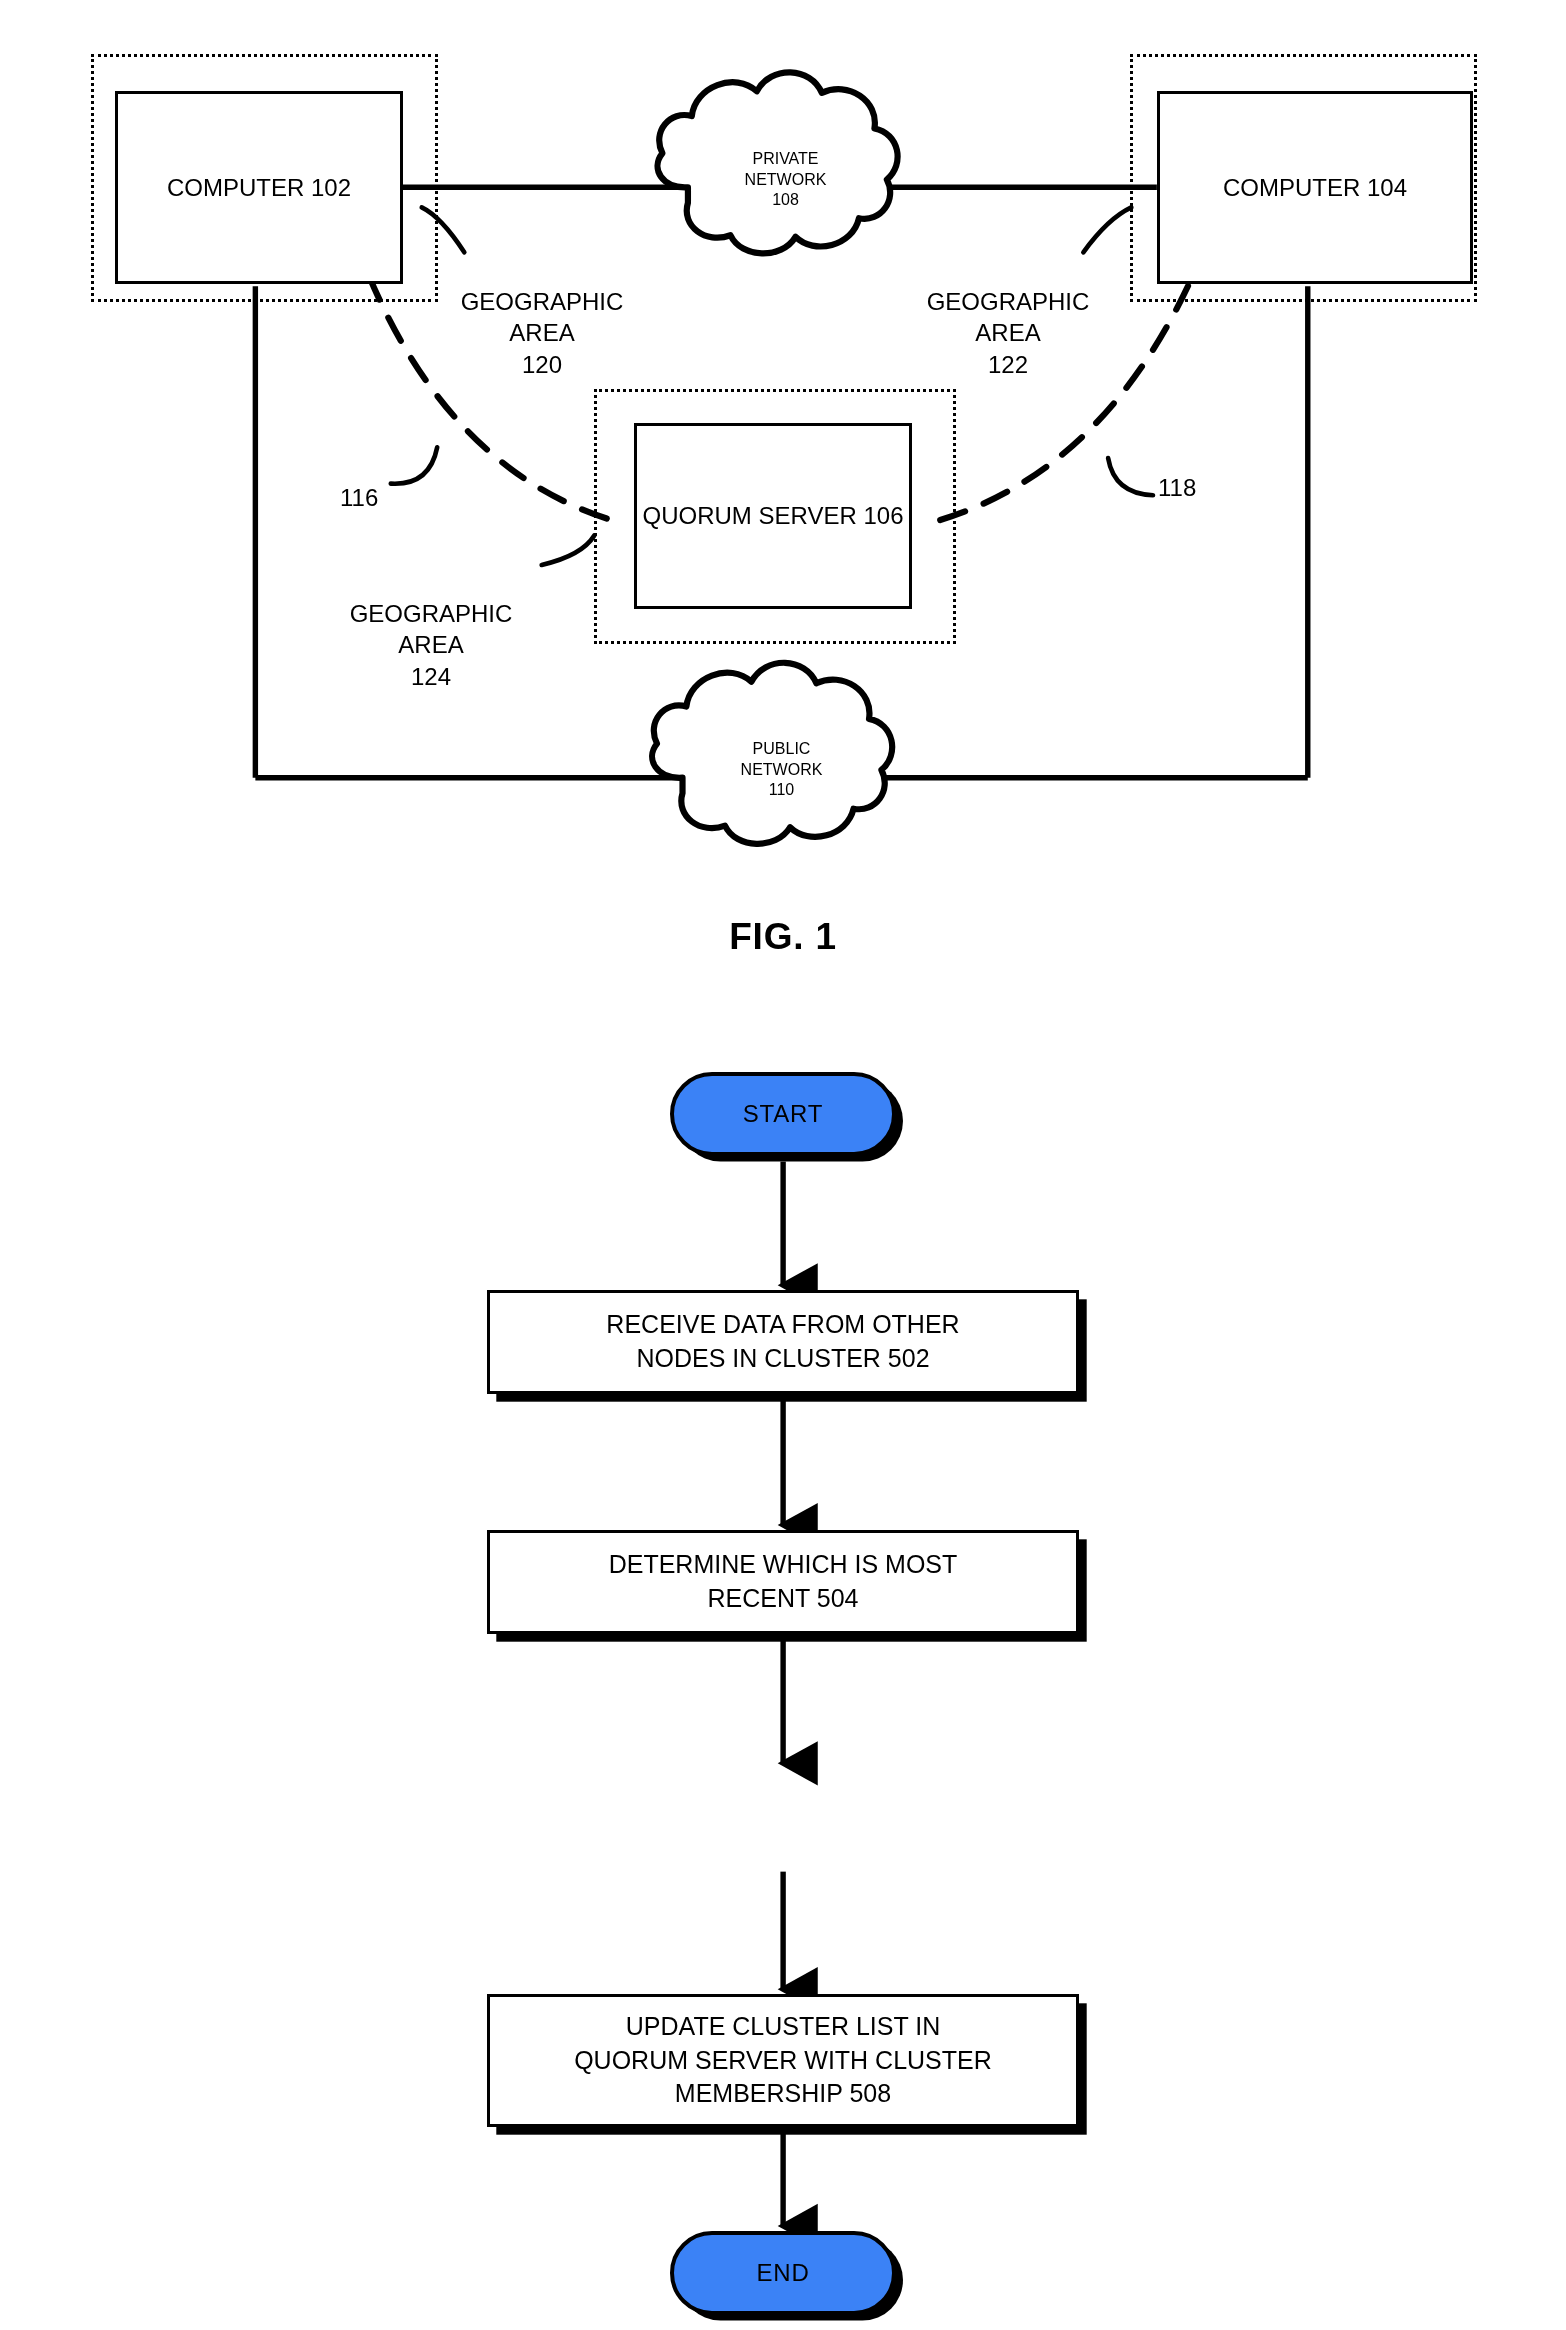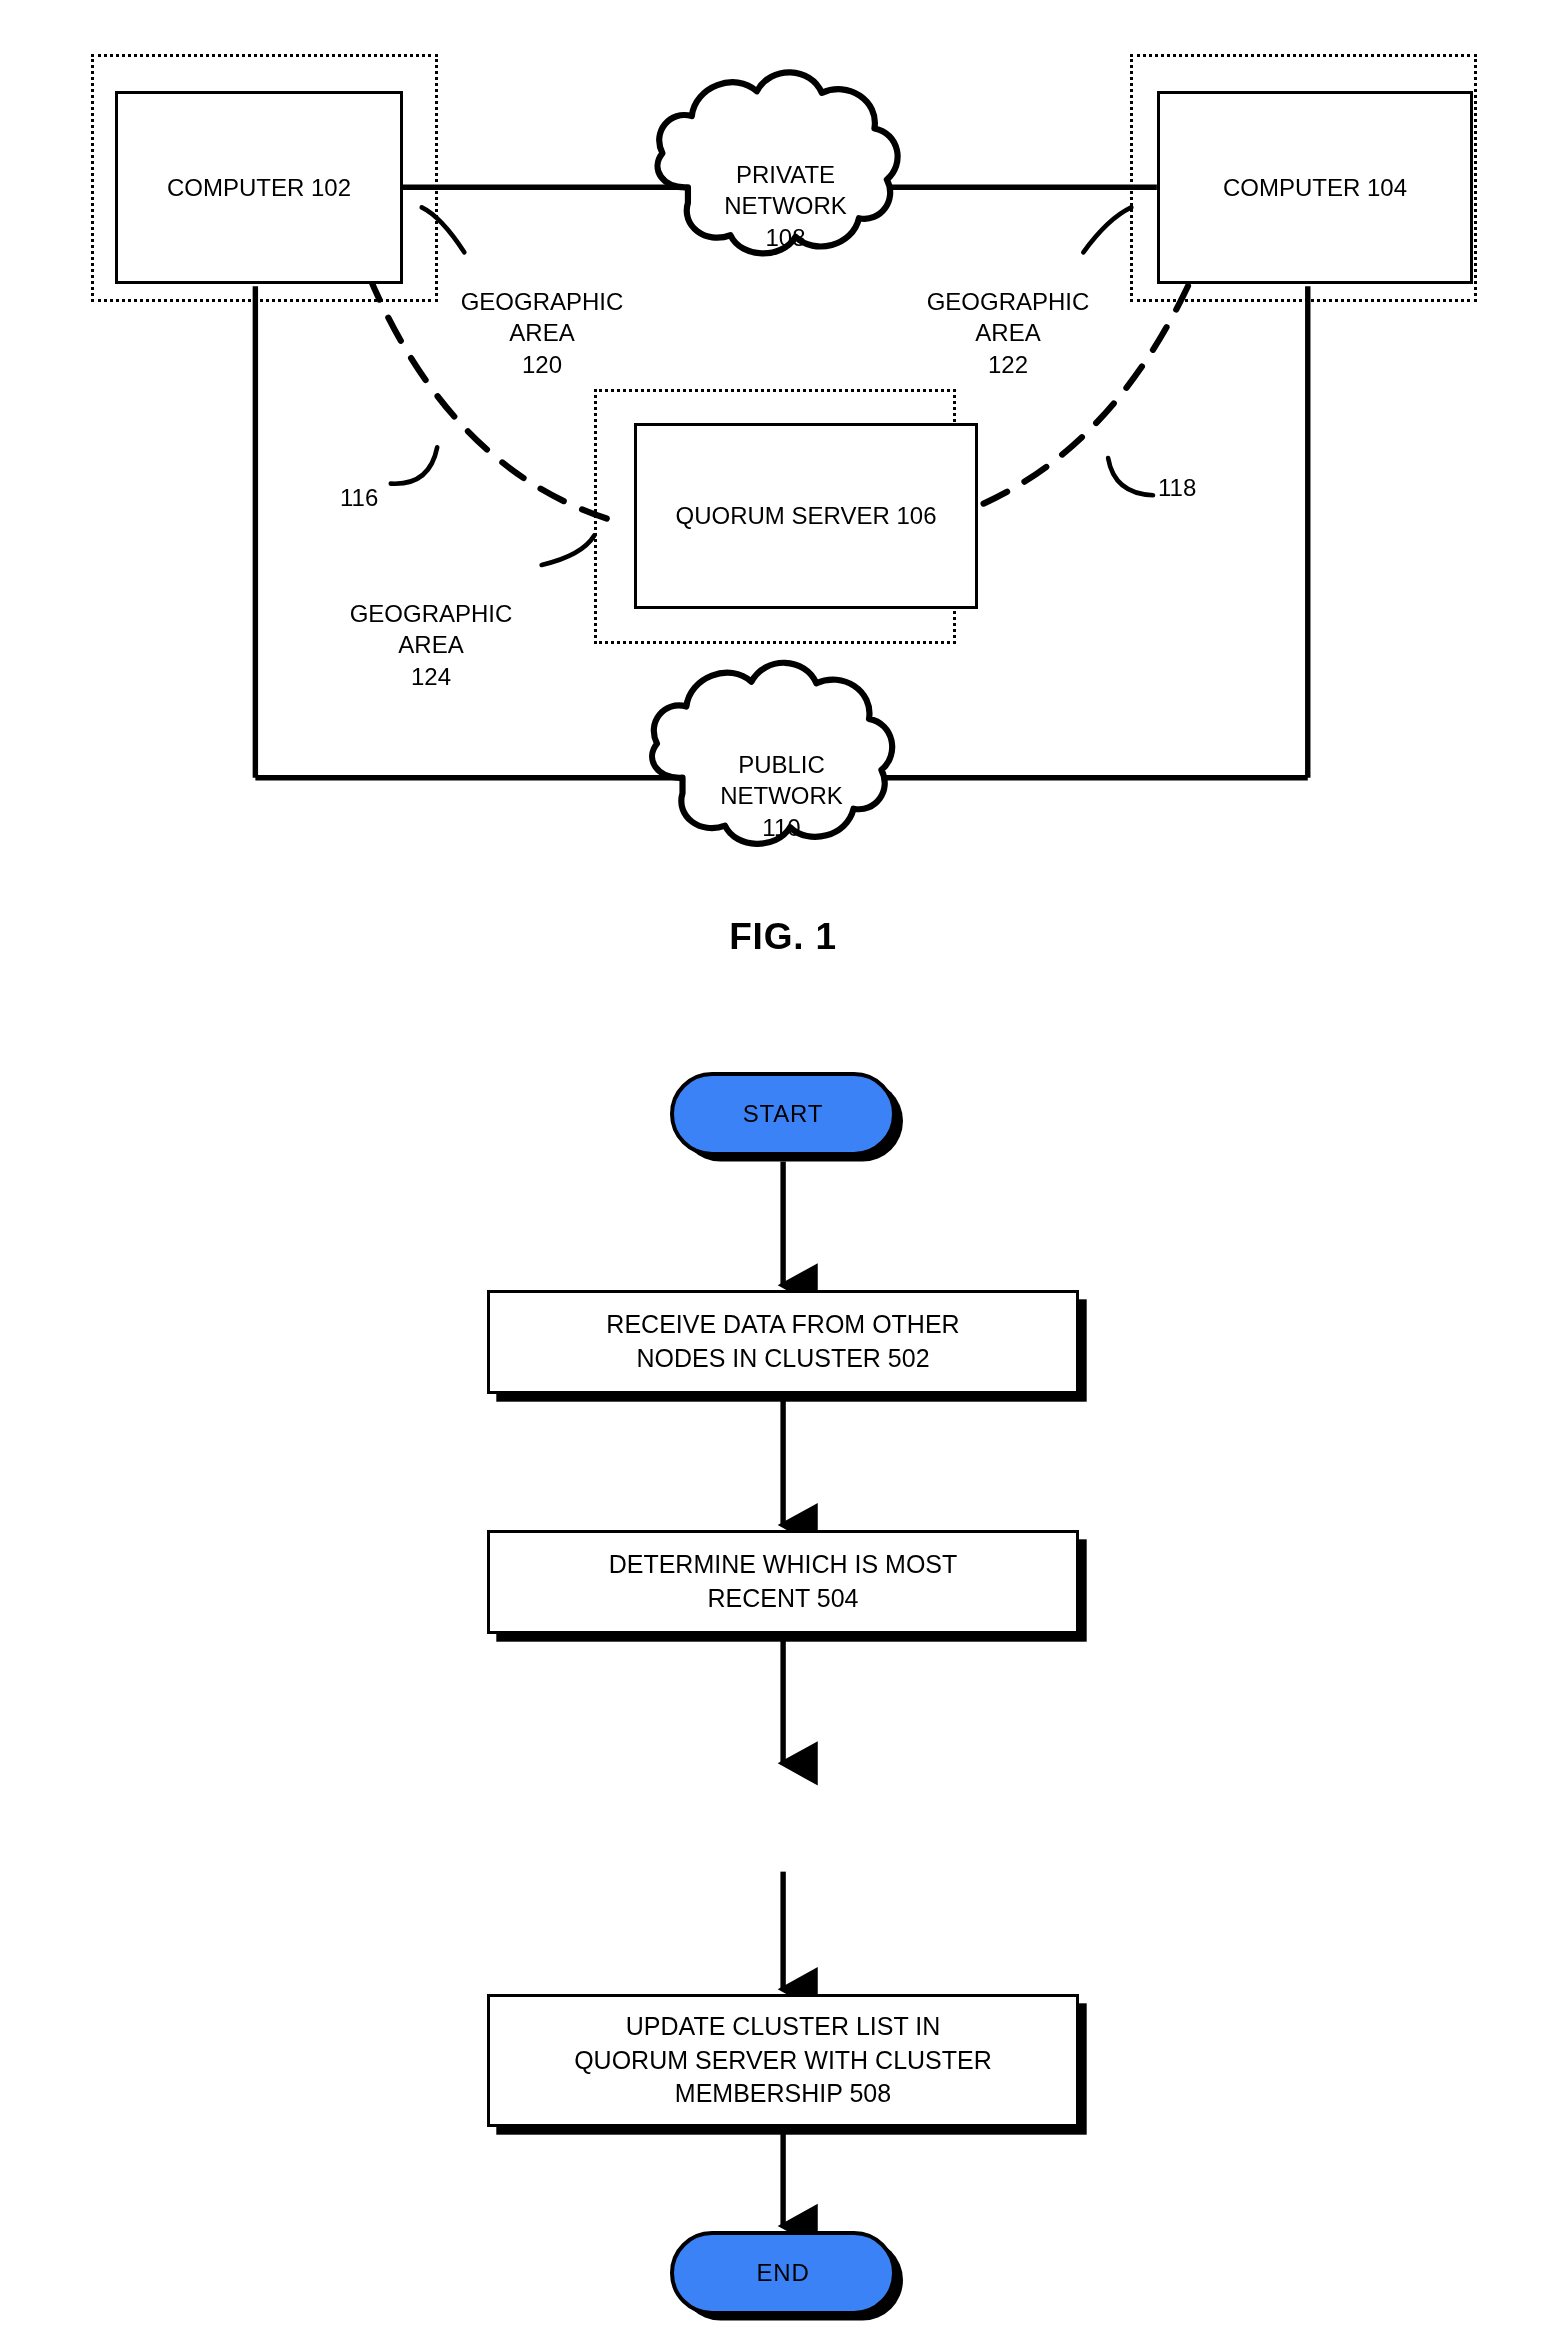--- a/index.html
+++ b/index.html
@@ -76,21 +76,21 @@
     position: absolute;
     font-size: 24px;
     line-height: 1.3;
     text-align: center;
     white-space: pre-line;
   }
 
   .cloud-text {
     position: absolute;
     text-align: center;
-    font-size: 24px;
+    font-size: 16px;
     line-height: 1.3;
     white-space: pre-line;
     z-index: 5;
   }
 
   
   #fig5 {
     position: absolute;
     left: 0;
     top: 1044px;
@@ -199,21 +199,21 @@
     <div class="dotted-region" style="left:594px; top:389px; width:362px; height:255px;"></div>
 
     <div class="solid-box" style="left:115px; top:91px; width:288px; height:193px;">
       <span>COMPUTER 102</span>
     </div>
 
     <div class="solid-box" style="left:1157px; top:91px; width:316px; height:193px;">
       <span>COMPUTER 104</span>
     </div>
 
-    <div class="solid-box" style="left:634px; top:423px; width:344px; height:186px;">
+    <div class="solid-box" style="left:634px; top:423px; width:278px; height:186px;">
       <span>QUORUM
 SERVER 106</span>
     </div>
 
     <div class="cloud-text" style="left:685px; top:128px; width:201px;">
       <span>PRIVATE
 NETWORK
 108</span>
     </div>
 

